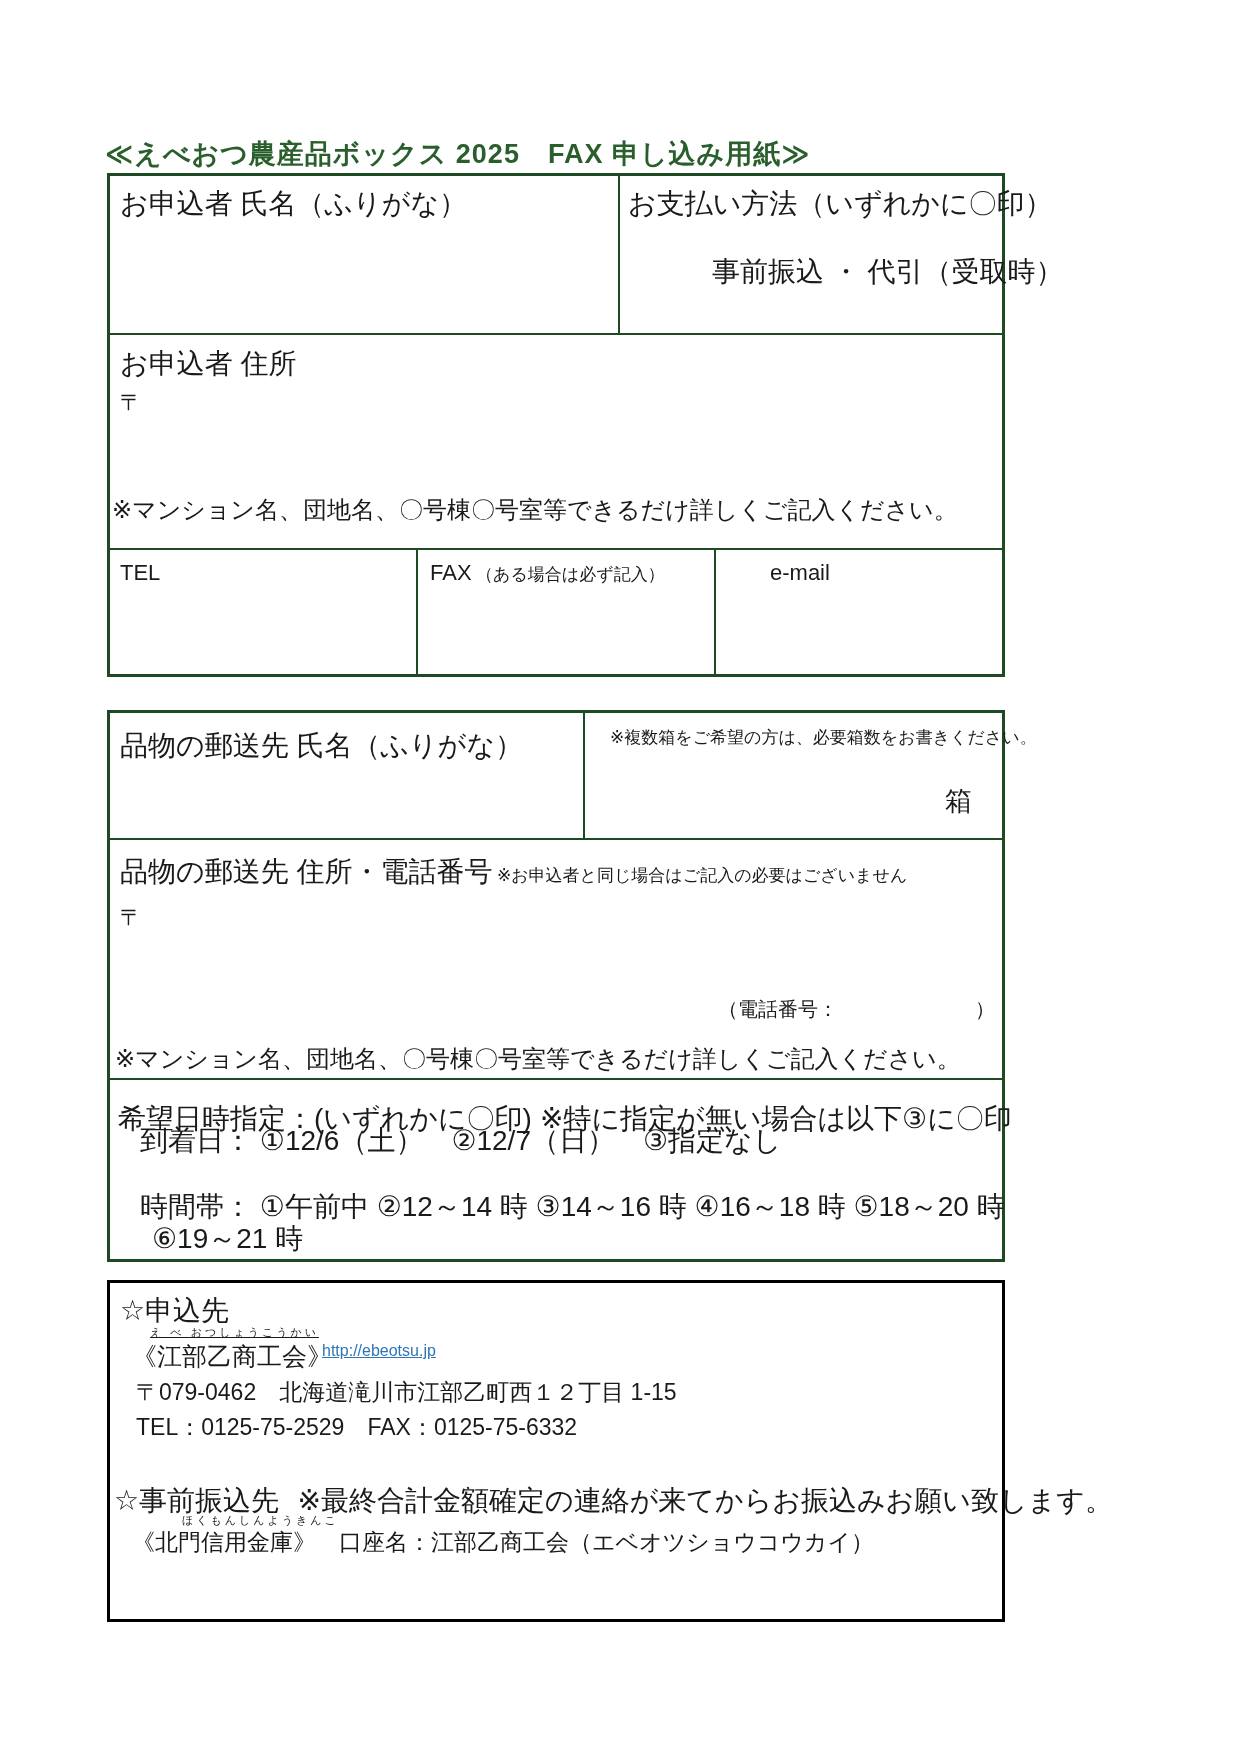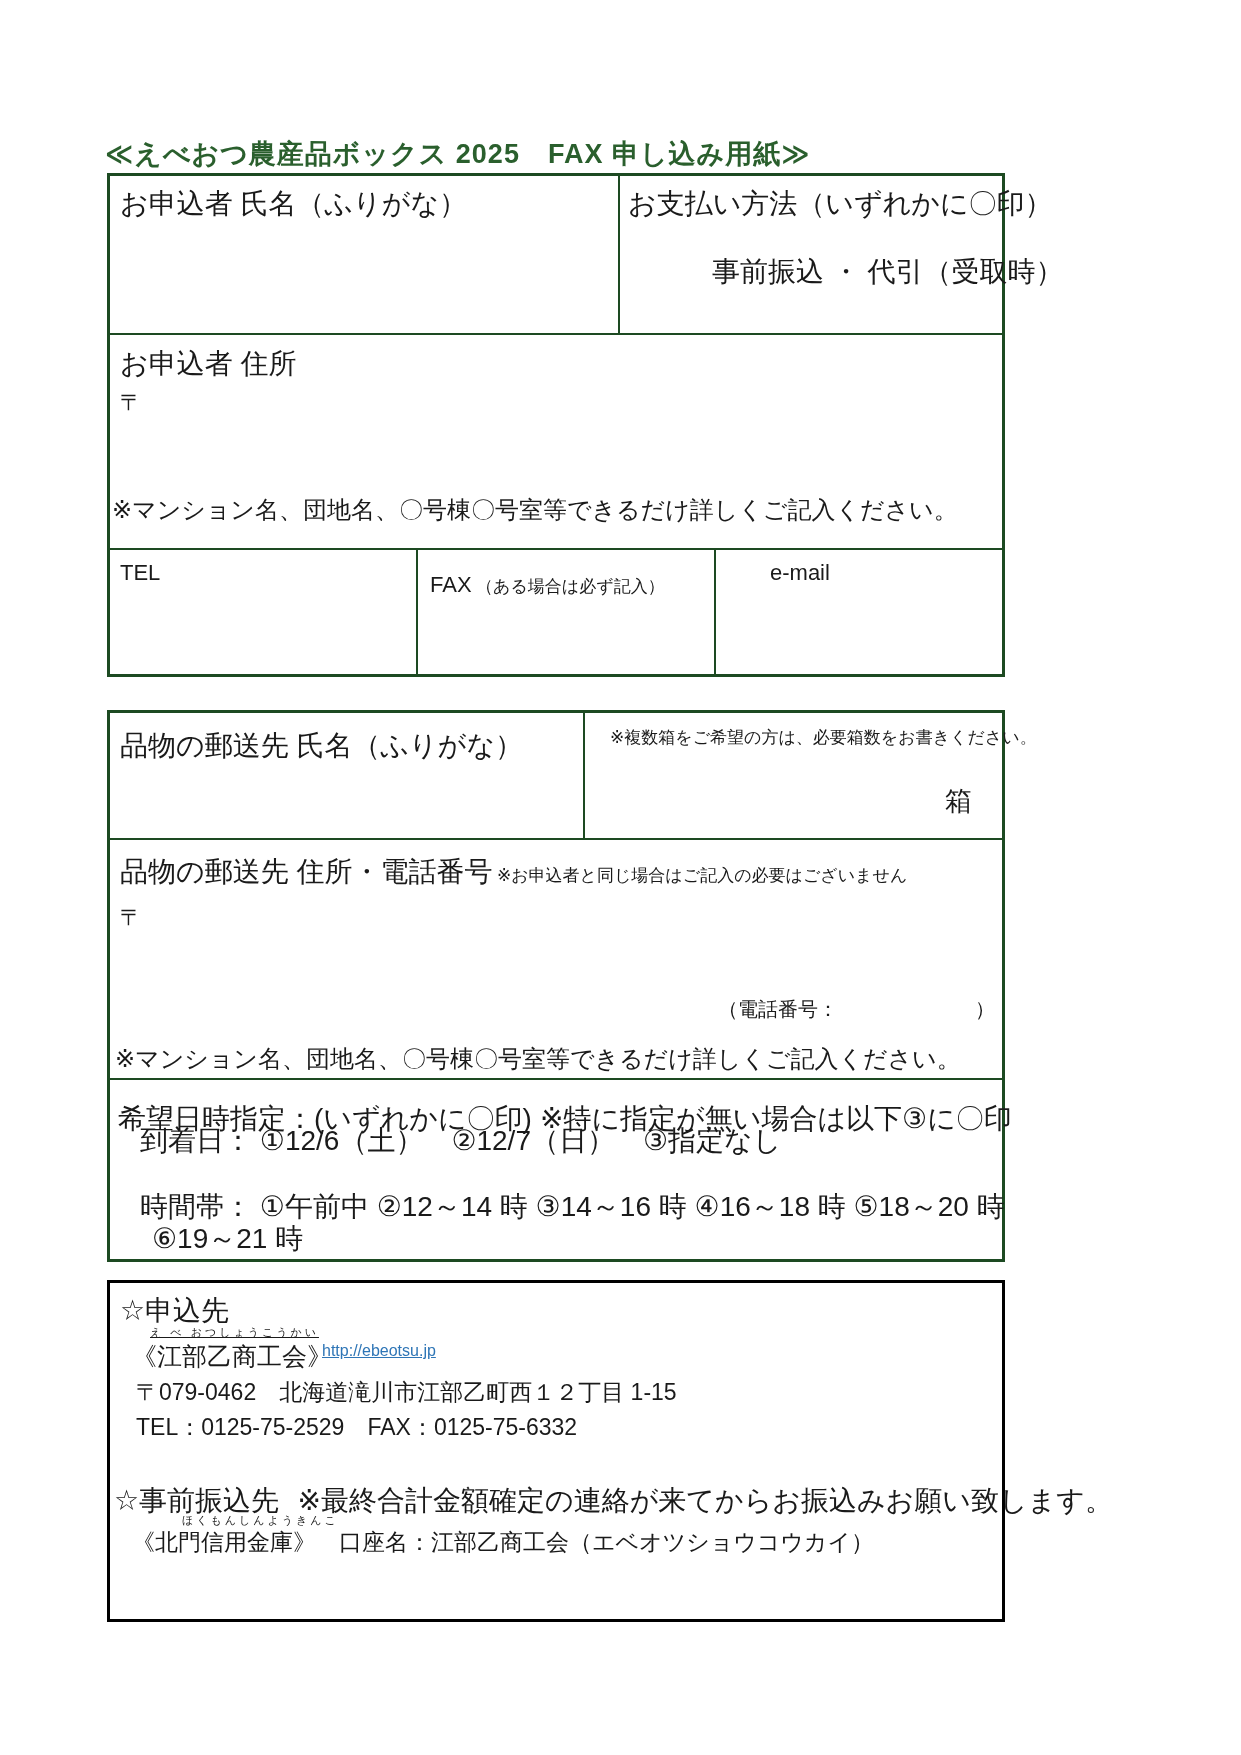--- a/index.html
+++ b/index.html
@@ -42,21 +42,21 @@
 
   <div class="abs lbl" style="left:120px;top:185px;">お申込者 氏名（ふりがな）</div>
   <div class="abs lbl" style="left:628px;top:185px;">お支払い方法（いずれかに〇印）</div>
   <div class="abs lbl" style="left:712px;top:253px;">事前振込 ・ 代引（受取時）</div>
 
   <div class="abs lbl" style="left:120px;top:345px;">お申込者 住所</div>
   <div class="abs postal" style="left:120px;top:388px;">〒</div>
   <div class="abs lbl-lg" style="left:112px;top:494px;font-size:24px;">※マンション名、団地名、〇号棟〇号室等できるだけ詳しくご記入ください。</div>
 
   <div class="abs postal" style="left:120px;top:560px;">TEL</div>
-  <div class="abs" style="left:430px;top:572px;text-align:right;">
+  <div class="abs" style="left:430px;top:560px;text-align:right;">
     <span class="postal">FAX</span>
     <span class="note-inline">（ある場合は必ず記入）</span>
   </div>
   <div class="abs postal" style="left:726px;top:560px;margin-left:44px;">e-mail</div>
 
   <div class="tbl" style="left:107px;top:710px;width:898px;height:552px;">
     <div class="hline" style="top:125px;"></div>
     <div class="hline" style="top:365px;"></div>
     <div class="vline" style="left:473px;top:0;height:125px;"></div>
   </div>

